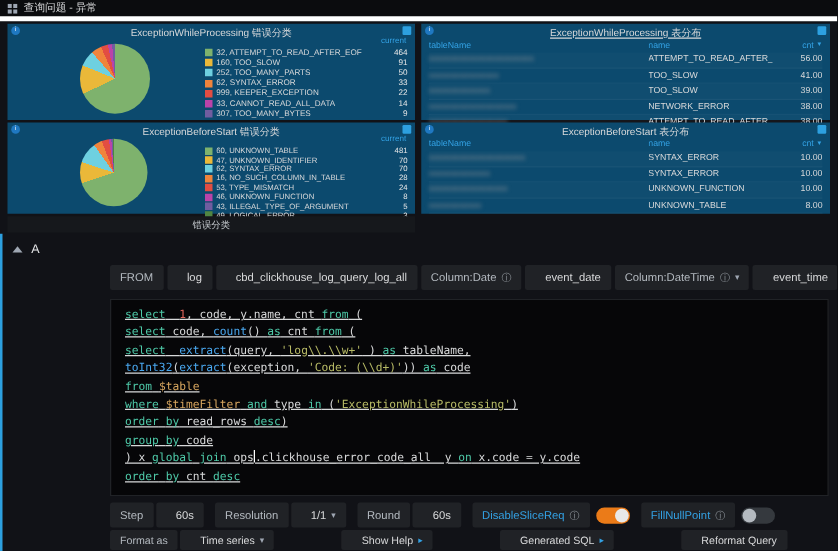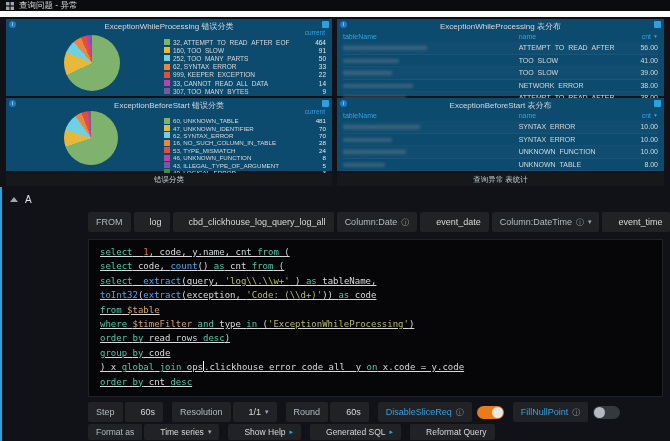--- a/index.html
+++ b/index.html
@@ -1,21 +1,21 @@
 <!DOCTYPE html>
 <html><head>
 <meta charset="utf-8">
 <style>
   html,body{margin:0;padding:0;background:#0b0c0e;}
   .screen{position:relative;width:670px;height:441px;background:#111217;overflow:hidden;
           font-family:"Liberation Sans",sans-serif;color:#d8d9da;}
   
   .topbar{position:absolute;left:0;top:0;width:670px;height:17px;background:#0b0c0e;
           display:flex;align-items:center;gap:5px;padding-left:6px;box-sizing:border-box;
-          border-bottom:6px solid #ffffff;}
+          border-bottom:4px solid #ffffff;}
   .tb-icon svg{display:block}
   .tb-title{font-size:8.5px;color:#d8d9da;}
   
   .panel{position:absolute;background:#0c4a6e;}
   .panel-title{text-align:center;font-size:8px;padding-top:2px;color:#d8d9da;cursor:pointer;}
   .corner-left{position:absolute;left:3px;top:2px;width:7px;height:7px;border-radius:50%;
                background:#1f78c1;color:#fff;font-size:5px;line-height:7px;text-align:center;}
   .corner-right{position:absolute;right:3px;top:2px;width:7px;height:7px;border-radius:1px;
                 background:#2da0e0;}
   
@@ -58,21 +58,21 @@
   
   .code{position:absolute;left:88px;top:239px;right:7px;height:146px;background:#060608;
         border:1px solid #202226;padding:5px 11px;overflow:hidden;
         font-family:"DejaVu Sans Mono",monospace;font-size:9px;line-height:14.4px;}
   .code-line{white-space:pre;text-decoration:underline;}
   .tok-p{color:#d8d9da}.tok-kw{color:#4ec9a8}.tok-fn{color:#4aa8f0}
   .tok-num{color:#e0655c}.tok-str{color:#b8bb66}.tok-var{color:#d7a65f}
   .cursor{display:inline-block;width:1px;height:10px;background:#ffffff;vertical-align:-1px;}
   
   .opts{position:absolute;left:88px;top:402px;display:flex;align-items:flex-end;}
-  .fmt{position:absolute;left:88px;top:424px;display:flex;align-items:center;}
+  .fmt{position:absolute;left:88px;top:424px;display:flex;align-items:center;gap:45px;}
   .fmt .seg{height:16px;font-size:8.5px;}
   .group{display:flex;gap:2px;margin-right:9px;align-items:center;}
   .toggle{width:27px;height:13px;border-radius:8px;position:relative;margin-left:3px;cursor:pointer;}
   .toggle.on{background:#eb7b18;}
   .toggle.off{background:#35393e;}
   .toggle .knob{position:absolute;top:1px;width:11px;height:11px;border-radius:50%;background:#e8e8e8;}
   .toggle.on .knob{right:1px;}
   .toggle.off .knob{left:1px;background:#b4bac0;}
 </style>
 </head>
@@ -132,21 +132,21 @@
           </div>
           <div class="legend-row">
             <span class="legend-swatch" style="background:#705DA0"></span>
             <span class="legend-label">307, TOO_MANY_BYTES</span>
             <span class="legend-value">9</span>
           </div>
         </div>
     </div>
   </div>
 
-  <div class="panel" id="table1" style="left:337px;top:19px;width:327px;height:77px;">
+  <div class="panel" id="table1" style="left:337px;top:19px;width:327px;height:77px;text-decoration:underline;">
     <span class="corner-left">i</span>
     <span class="corner-right"></span>
     <div class="panel-title">ExceptionWhileProcessing 表分布</div>
     <div class="tbl">
       <div class="tbl-head">
         <span class="col-t">tableName</span>
         <span class="col-n">name</span>
         <span class="col-c"><span>cnt</span><span class="sort">▼</span></span>
       </div>
       <div>
@@ -262,23 +262,20 @@
             <span class="col-n">UNKNOWN_TABLE</span>
             <span class="col-c">8.00</span>
           </div>
         </div>
     </div>
   </div>
 
   <div class="rowstrip" style="left:6px;top:173px;width:326px;">
     <span>错误分类</span>
   </div>
-  <div class="rowstrip" style="left:337px;top:173px;width:327px;">
-    <span>查询异常 表统计</span>
-  </div>
 
   <div class="accent"></div>
 
   <div class="qhead">
     <span class="tri-up"></span>
     <span class="qref">A</span>
   </div>
 
   <div class="builder">
       <span class="seg lab">

